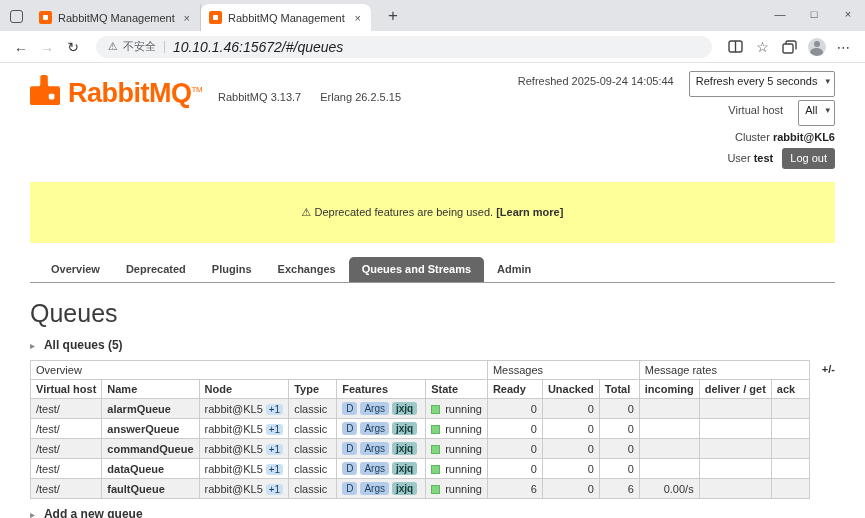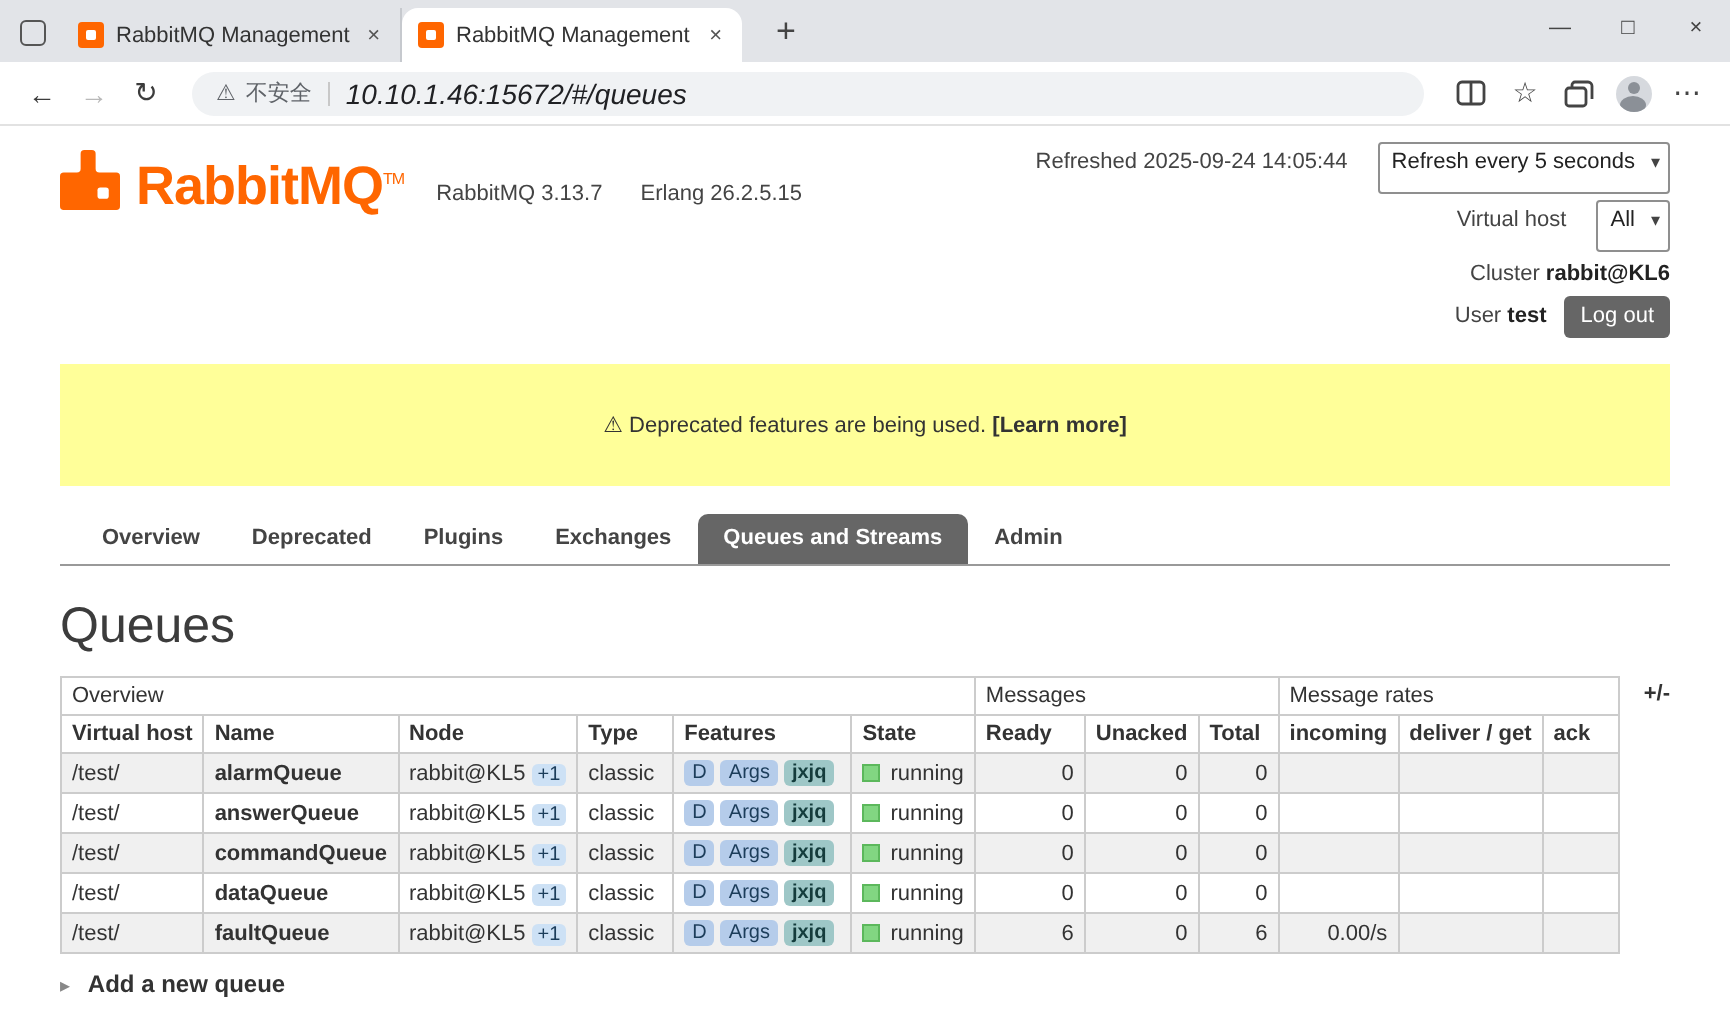--- a/index.html
+++ b/index.html
@@ -201,20 +201,24 @@
       <span class="navtab">Overview</span>
       <span class="navtab">Deprecated</span>
       <span class="navtab">Plugins</span>
       <span class="navtab">Exchanges</span>
       <span class="navtab active">Queues and Streams</span>
       <span class="navtab">Admin</span>
     </div>
 
     <h1 class="page-title">Queues</h1>
 
+    <div class="section-toggle">
+      <span class="arrow">▸</span>
+      <span>All queues (5)</span>
+    </div>
 
     <div class="table-area">
       <table class="qtable">
         <colgroup>
           <col style="width:55px">
             <col style="width:85px">
             <col style="width:72px">
             <col style="width:48px">
           <col style="width:72px">
             <col style="width:46px">

